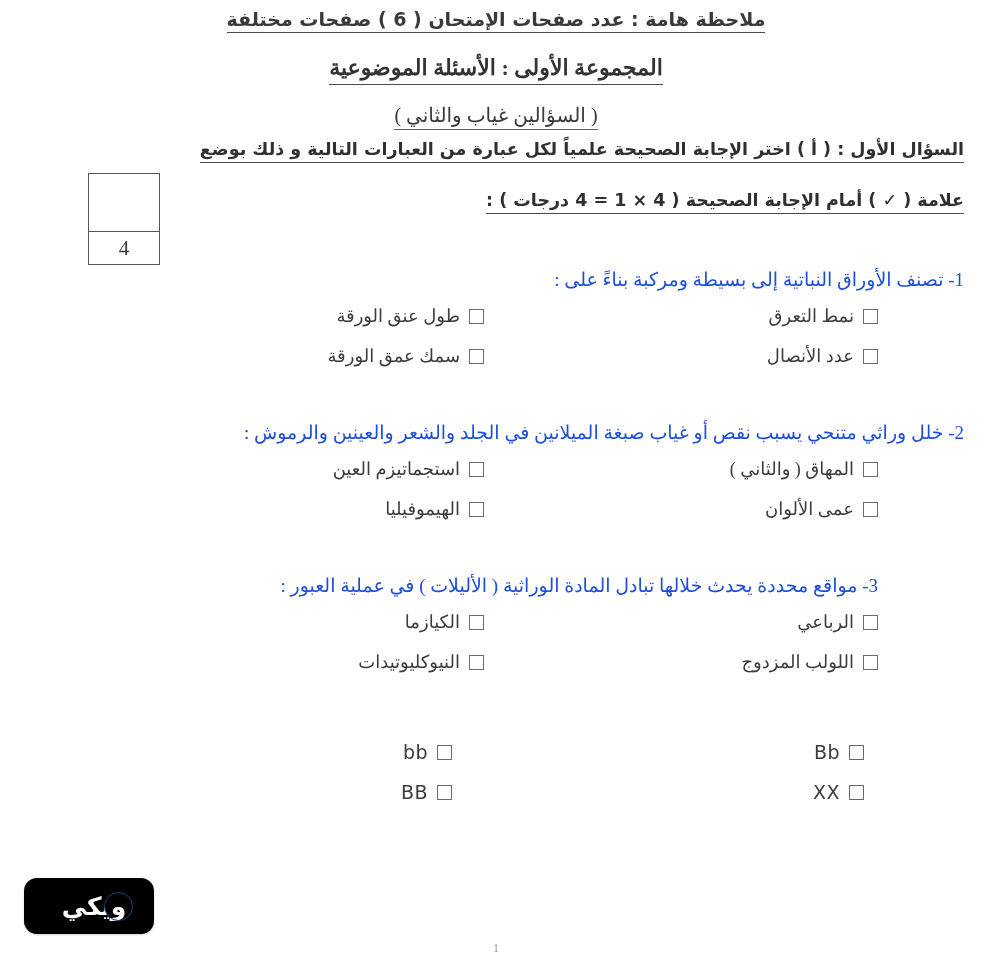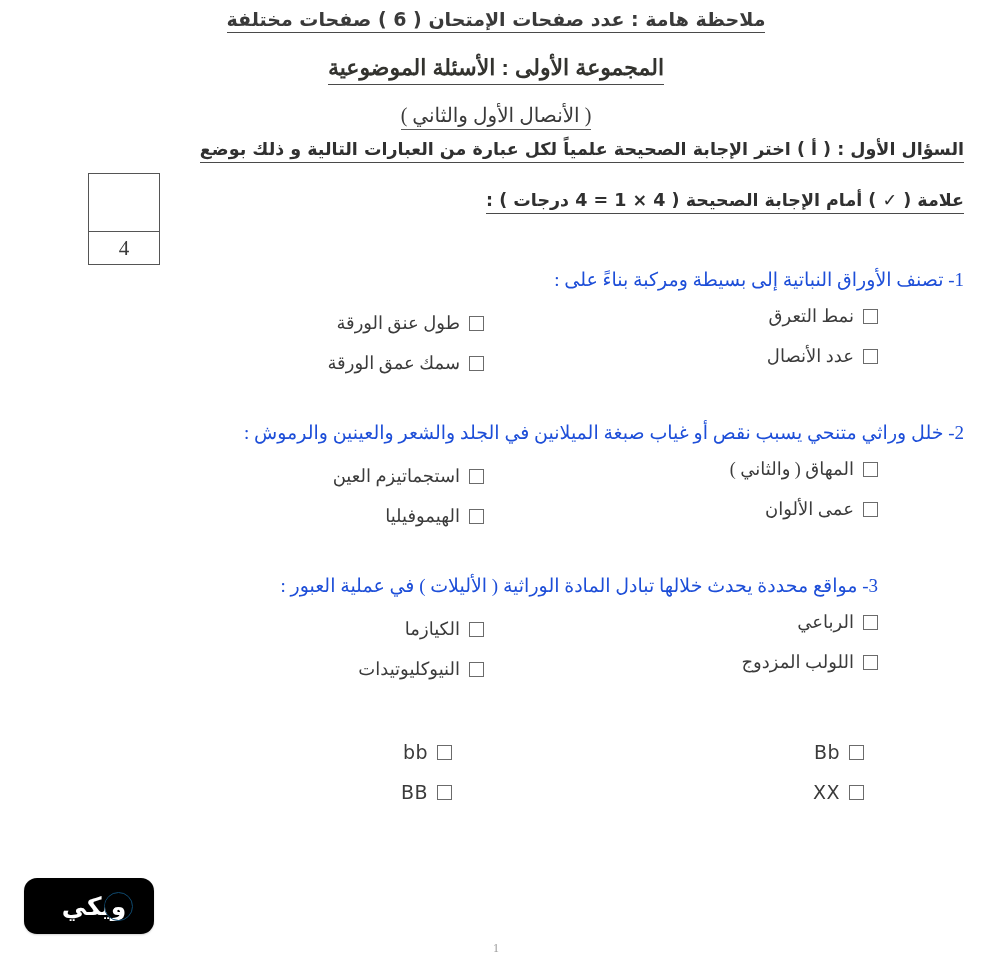--- a/index.html
+++ b/index.html
@@ -40,21 +40,21 @@
     padding-bottom: 2px;
     display: inline-block;
   }
 
   .group-title {
     position: absolute;
     top: 55px;
     left: 0;
     right: 0;
     text-align: center;
-    font-family: Liberation Sans, sans-serif;
+    font-family: Liberation Serif, serif;
     font-weight: bold;
     font-size: 22px;
     color: #33332f;
   }
   .group-title .u {
     border-bottom: 1.8px solid #4a4a4a;
     padding-bottom: 3px;
     display: inline-block;
   }
 
@@ -160,21 +160,21 @@
     position: absolute;
     display: flex;
     flex-direction: row;
     align-items: center;
     gap: 9px;
     font-size: 18px;
     color: #3b3b3b;
     white-space: nowrap;
   }
   .opt.col-right { right: 86px; }
-  .opt.col-left  { right: 480px; margin-top: 7px; }
+  .opt.col-left  { right: 480px; }
   .opt.row-1 { top: 0px; }
   .opt.row-2 { top: 40px; }
 
   .cb {
     width: 15px;
     height: 15px;
     border: 1.4px solid #6b6b6b;
     box-sizing: border-box;
     background: #fff;
     flex: 0 0 auto;
@@ -259,21 +259,21 @@
       <span>6</span>
       <span>) صفحات مختلفة</span>
     </span>
   </div>
 
   <div class="group-title">
     <span class="u">المجموعة الأولى : الأسئلة الموضوعية</span>
   </div>
 
   <div class="group-sub">
-    <span class="u">( الأنصال الأول والثاني )</span>
+    <span class="u">( السؤالين غياب والثاني )</span>
   </div>
 
   <div class="q1-head">
     <span class="u">السؤال الأول : ( أ ) اختر الإجابة الصحيحة علمياً لكل عبارة من العبارات التالية و ذلك بوضع</span>
   </div>
 
   <div class="q1-head2">
     <span class="u">علامة ( ✓ ) أمام الإجابة الصحيحة ( 4 × 1 = 4 درجات ) :</span>
   </div>
 

